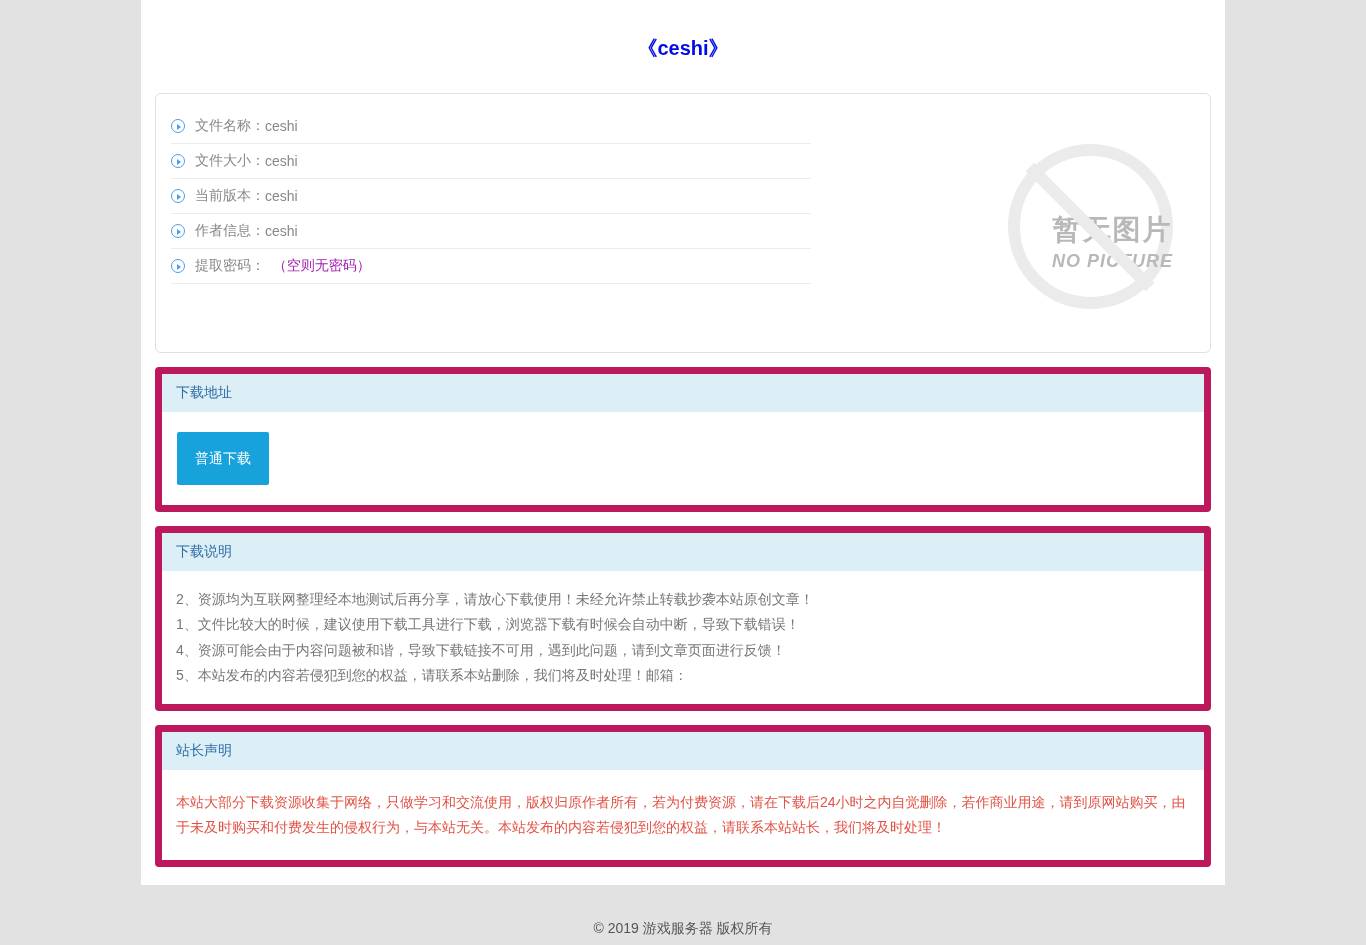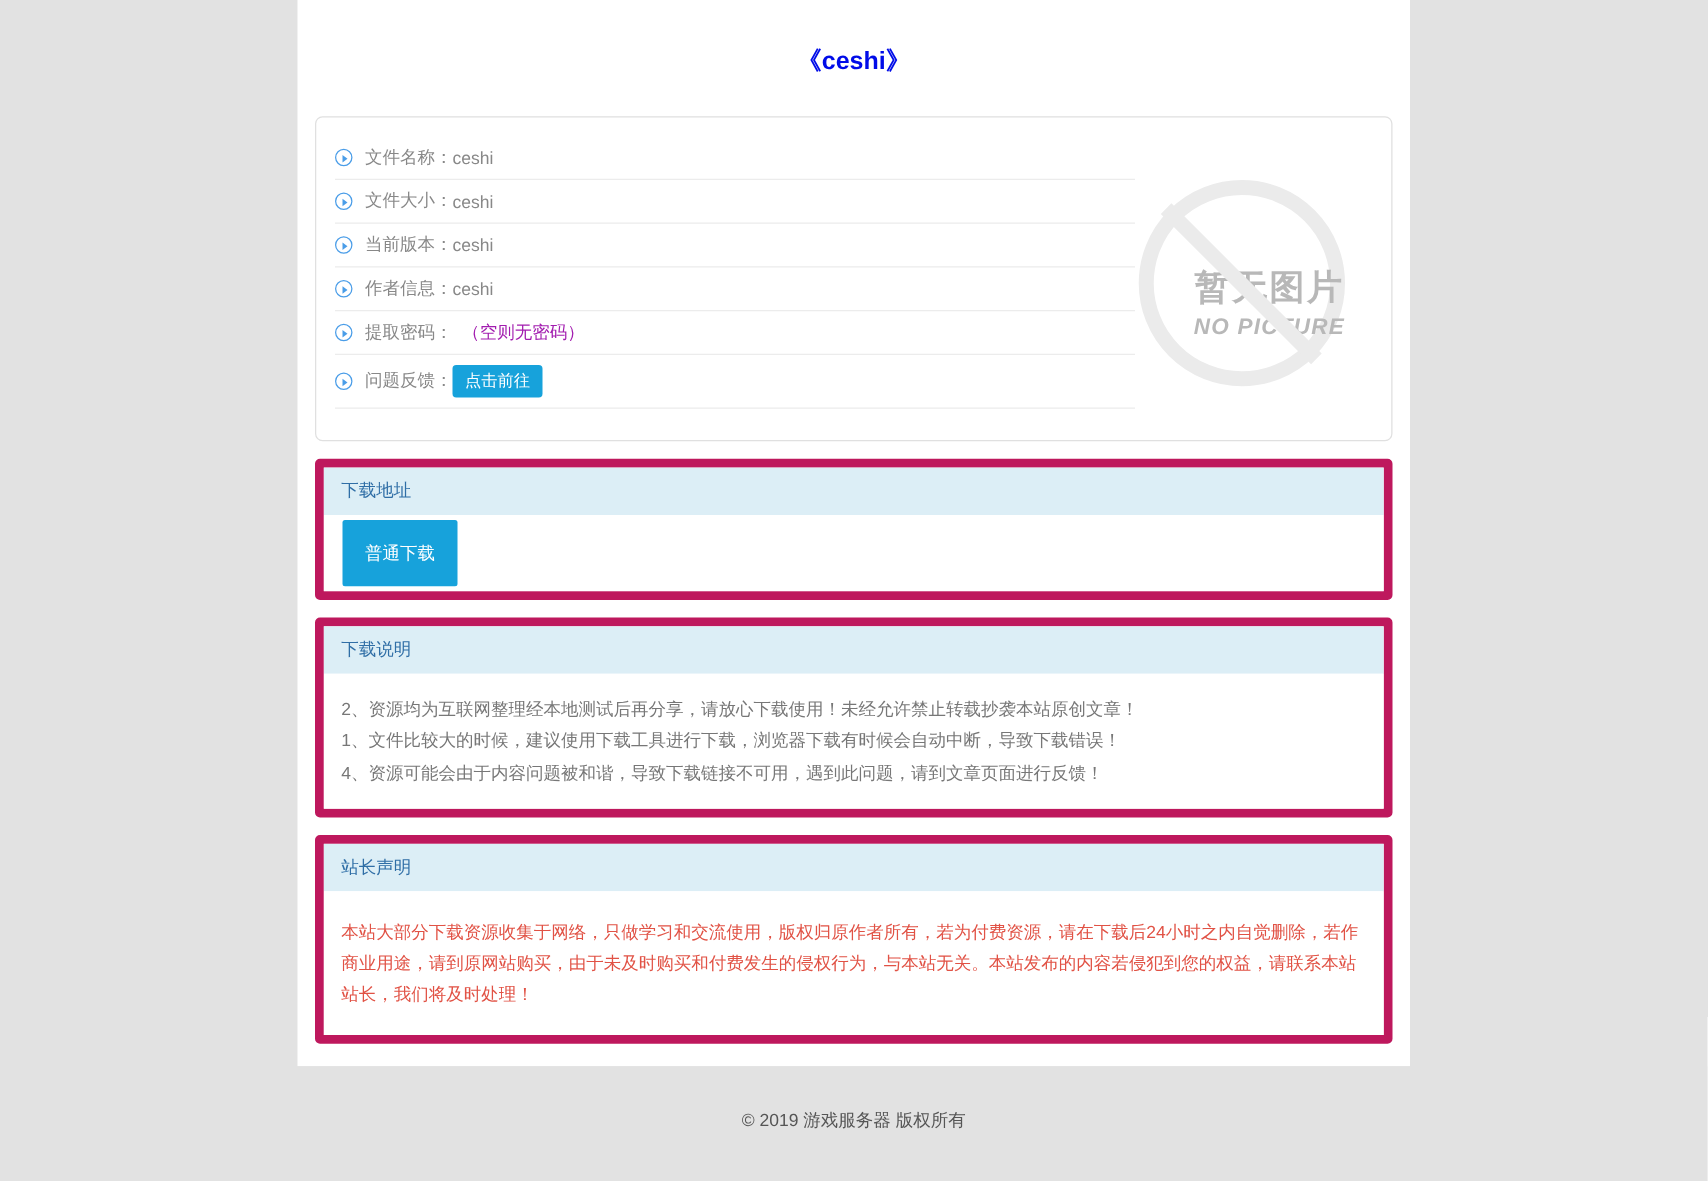--- a/index.html
+++ b/index.html
@@ -4,21 +4,21 @@
   <style>
     * { box-sizing: border-box; margin: 0; padding: 0; }
     body {
       background: #e2e2e2;
       font-family: "Microsoft YaHei", "微软雅黑", Arial, sans-serif;
       font-size: 14px;
       color: #666;
       min-height: 945px;
     }
     .container {
-      width: 890px;
+      width: 1084px;
       margin: 0 auto;
       background: #fff;
       padding: 25px 0 0;
     }
     .title {
       text-align: center;
       color: #000ce8;
       font-size: 20px;
       font-weight: bold;
       padding: 10px 0 20px;
@@ -141,21 +141,21 @@
       color: #2f6ea6;
       padding: 10px 14px;
     }
     .panel-body {
       background: #fff;
       padding: 16px 14px;
       line-height: 1.8;
       color: #777;
     }
     .panel-body.disclaimer { color: #e15245; padding: 20px 14px; }
-    .download-body { padding: 4px 15px; text-decoration: underline; }
+    .download-body { padding: 20px 15px; text-decoration: underline; }
     .footer {
       text-align: center;
       color: #555;
       padding: 35px 0 50px;
       background: #e2e2e2;
     }
     .spacer { height: 18px; }
   </style>
 </head>
 <body>
@@ -183,25 +183,20 @@
       <li>
         <span class="arrow-icon"></span>
         <span class="label">作者信息：</span>
         <span class="value">ceshi</span>
       </li>
       <li>
         <span class="arrow-icon"></span>
         <span class="label">提取密码：</span>
         <span>&nbsp;&nbsp;</span>
         <span class="hint">（空则无密码）</span>
-      </li>
-      <li>
-        <span class="arrow-icon"></span>
-        <span class="label">问题反馈：</span>
-        <span class="btn">点击前往</span>
       </li>
     </ul>
     <div class="no-picture">
       <div class="circle">
         <div class="cn">暂无图片</div>
         <div class="en">NO PICTURE</div>
       </div>
     </div>
   </div>
 
@@ -211,20 +206,21 @@
       <span class="btn-download">普通下载</span>
     </div>
   </div>
 
   <div class="panel">
     <div class="panel-header">下载说明</div>
     <div class="panel-body">
       <div>2、资源均为互联网整理经本地测试后再分享，请放心下载使用！未经允许禁止转载抄袭本站原创文章！</div>
       <div>1、文件比较大的时候，建议使用下载工具进行下载，浏览器下载有时候会自动中断，导致下载错误！</div>
       <div>4、资源可能会由于内容问题被和谐，导致下载链接不可用，遇到此问题，请到文章页面进行反馈！</div>
+      <div>5、本站发布的内容若侵犯到您的权益，请联系本站删除，我们将及时处理！邮箱：</div>
     </div>
   </div>
 
   <div class="panel">
     <div class="panel-header">站长声明</div>
     <div class="panel-body disclaimer">本站大部分下载资源收集于网络，只做学习和交流使用，版权归原作者所有，若为付费资源，请在下载后24小时之内自觉删除，若作商业用途，请到原网站购买，由于未及时购买和付费发生的侵权行为，与本站无关。本站发布的内容若侵犯到您的权益，请联系本站站长，我们将及时处理！</div>
   </div>
 
   <div class="spacer"></div>
 </div>

